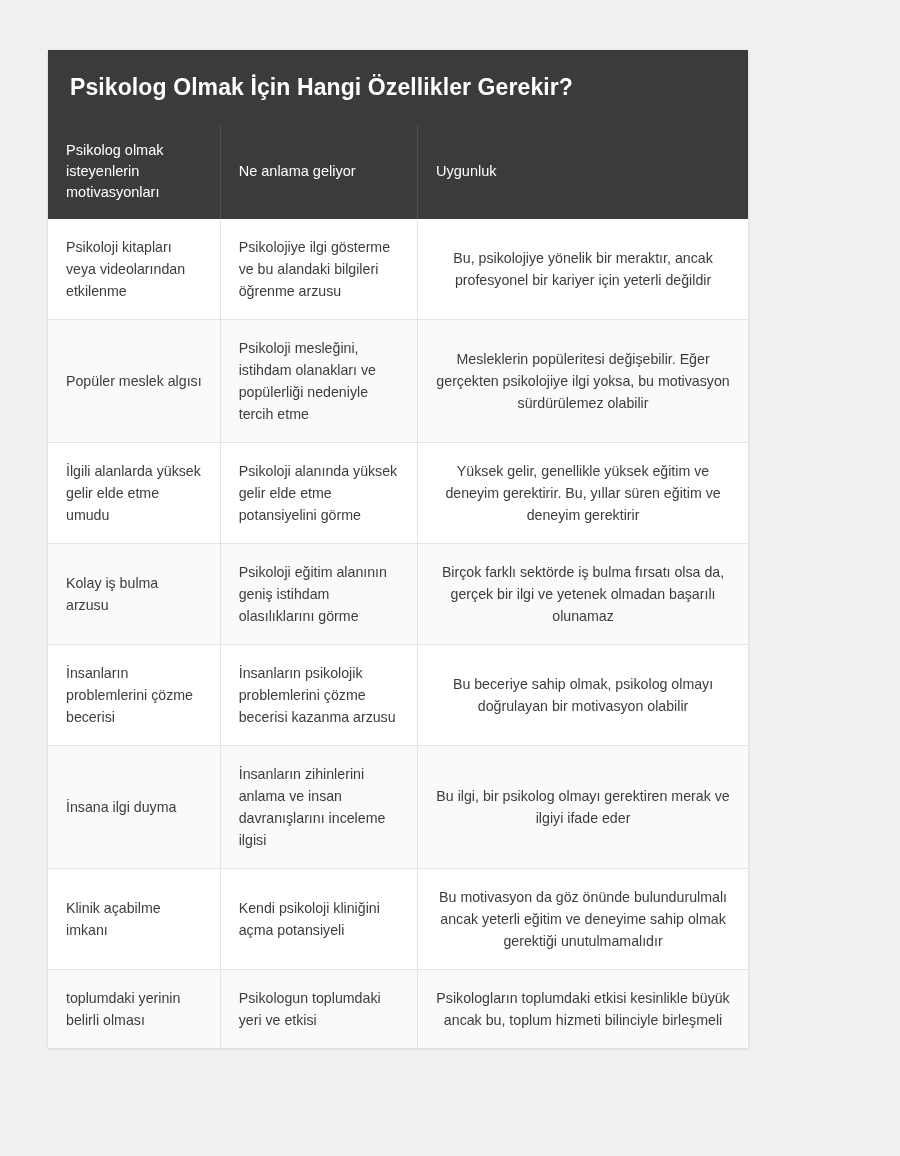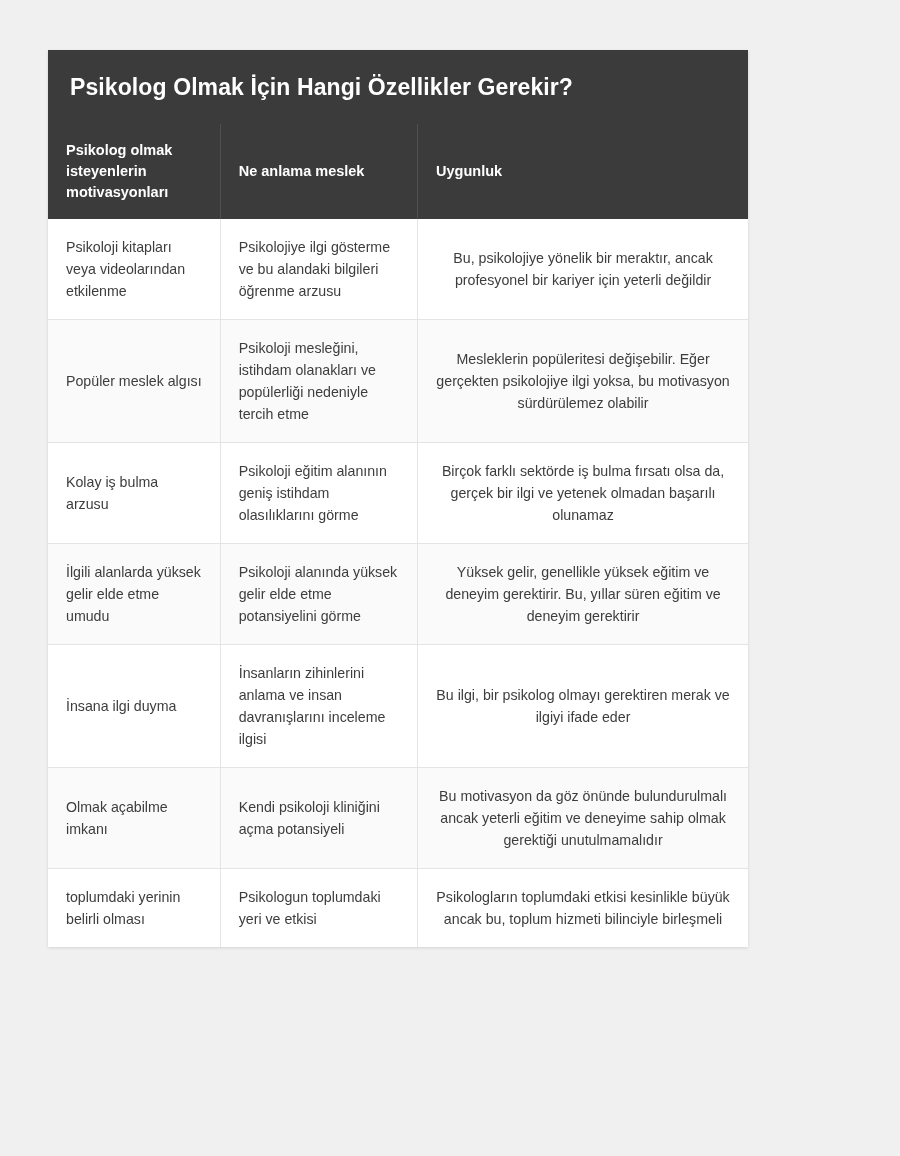--- a/index.html
+++ b/index.html
@@ -34,21 +34,21 @@
   }
   table {
     border-collapse: collapse;
     width: 100%;
     table-layout: fixed;
   }
   thead th {
     background: #3b3b3b;
     color: #ffffff;
     font-size: 14.5px;
-    font-weight: bold;
+    font-weight: normal;
     text-align: left;
     vertical-align: middle;
     padding: 16px 18px;
     line-height: 1.45;
     border-right: 1px solid #4f4f4f;
   }
   thead th:last-child { border-right: none; }
   col.c1 { width: 24.6%; }
   col.c2 { width: 28.2%; }
   col.c3 { width: 47.2%; }
@@ -75,52 +75,57 @@
     <div class="table-title">Psikolog Olmak İçin Hangi Özellikler Gerekir?</div>
     <table>
       <colgroup>
         <col class="c1">
           <col class="c2">
           <col class="c3">
       </colgroup>
       <thead>
         <tr>
           <th>Psikolog olmak isteyenlerin motivasyonları</th>
-          <th>Ne anlama meslek</th>
+          <th>Ne anlama geliyor</th>
           <th>Uygunluk</th>
         </tr>
       </thead>
       <tbody>
         <tr>
           <td>Psikoloji kitapları veya videolarından etkilenme</td>
           <td>Psikolojiye ilgi gösterme ve bu alandaki bilgileri öğrenme arzusu</td>
           <td>Bu, psikolojiye yönelik bir meraktır, ancak profesyonel bir kariyer için yeterli değildir</td>
         </tr>
         <tr>
           <td>Popüler meslek algısı</td>
           <td>Psikoloji mesleğini, istihdam olanakları ve popülerliği nedeniyle tercih etme</td>
           <td>Mesleklerin popüleritesi değişebilir. Eğer gerçekten psikolojiye ilgi yoksa, bu motivasyon sürdürülemez olabilir</td>
         </tr>
         <tr>
+          <td>İlgili alanlarda yüksek gelir elde etme umudu</td>
+          <td>Psikoloji alanında yüksek gelir elde etme potansiyelini görme</td>
+          <td>Yüksek gelir, genellikle yüksek eğitim ve deneyim gerektirir. Bu, yıllar süren eğitim ve deneyim gerektirir</td>
+        </tr>
+        <tr>
           <td>Kolay iş bulma arzusu</td>
           <td>Psikoloji eğitim alanının geniş istihdam olasılıklarını görme</td>
           <td>Birçok farklı sektörde iş bulma fırsatı olsa da, gerçek bir ilgi ve yetenek olmadan başarılı olunamaz</td>
         </tr>
         <tr>
-          <td>İlgili alanlarda yüksek gelir elde etme umudu</td>
-          <td>Psikoloji alanında yüksek gelir elde etme potansiyelini görme</td>
-          <td>Yüksek gelir, genellikle yüksek eğitim ve deneyim gerektirir. Bu, yıllar süren eğitim ve deneyim gerektirir</td>
+          <td>İnsanların problemlerini çözme becerisi</td>
+          <td>İnsanların psikolojik problemlerini çözme becerisi kazanma arzusu</td>
+          <td>Bu beceriye sahip olmak, psikolog olmayı doğrulayan bir motivasyon olabilir</td>
         </tr>
         <tr>
           <td>İnsana ilgi duyma</td>
           <td>İnsanların zihinlerini anlama ve insan davranışlarını inceleme ilgisi</td>
           <td>Bu ilgi, bir psikolog olmayı gerektiren merak ve ilgiyi ifade eder</td>
         </tr>
         <tr>
-          <td>Olmak açabilme imkanı</td>
+          <td>Klinik açabilme imkanı</td>
           <td>Kendi psikoloji kliniğini açma potansiyeli</td>
           <td>Bu motivasyon da göz önünde bulundurulmalı ancak yeterli eğitim ve deneyime sahip olmak gerektiği unutulmamalıdır</td>
         </tr>
         <tr>
           <td>toplumdaki yerinin belirli olması</td>
           <td>Psikologun toplumdaki yeri ve etkisi</td>
           <td>Psikologların toplumdaki etkisi kesinlikle büyük ancak bu, toplum hizmeti bilinciyle birleşmeli</td>
         </tr>
       </tbody>
     </table>

